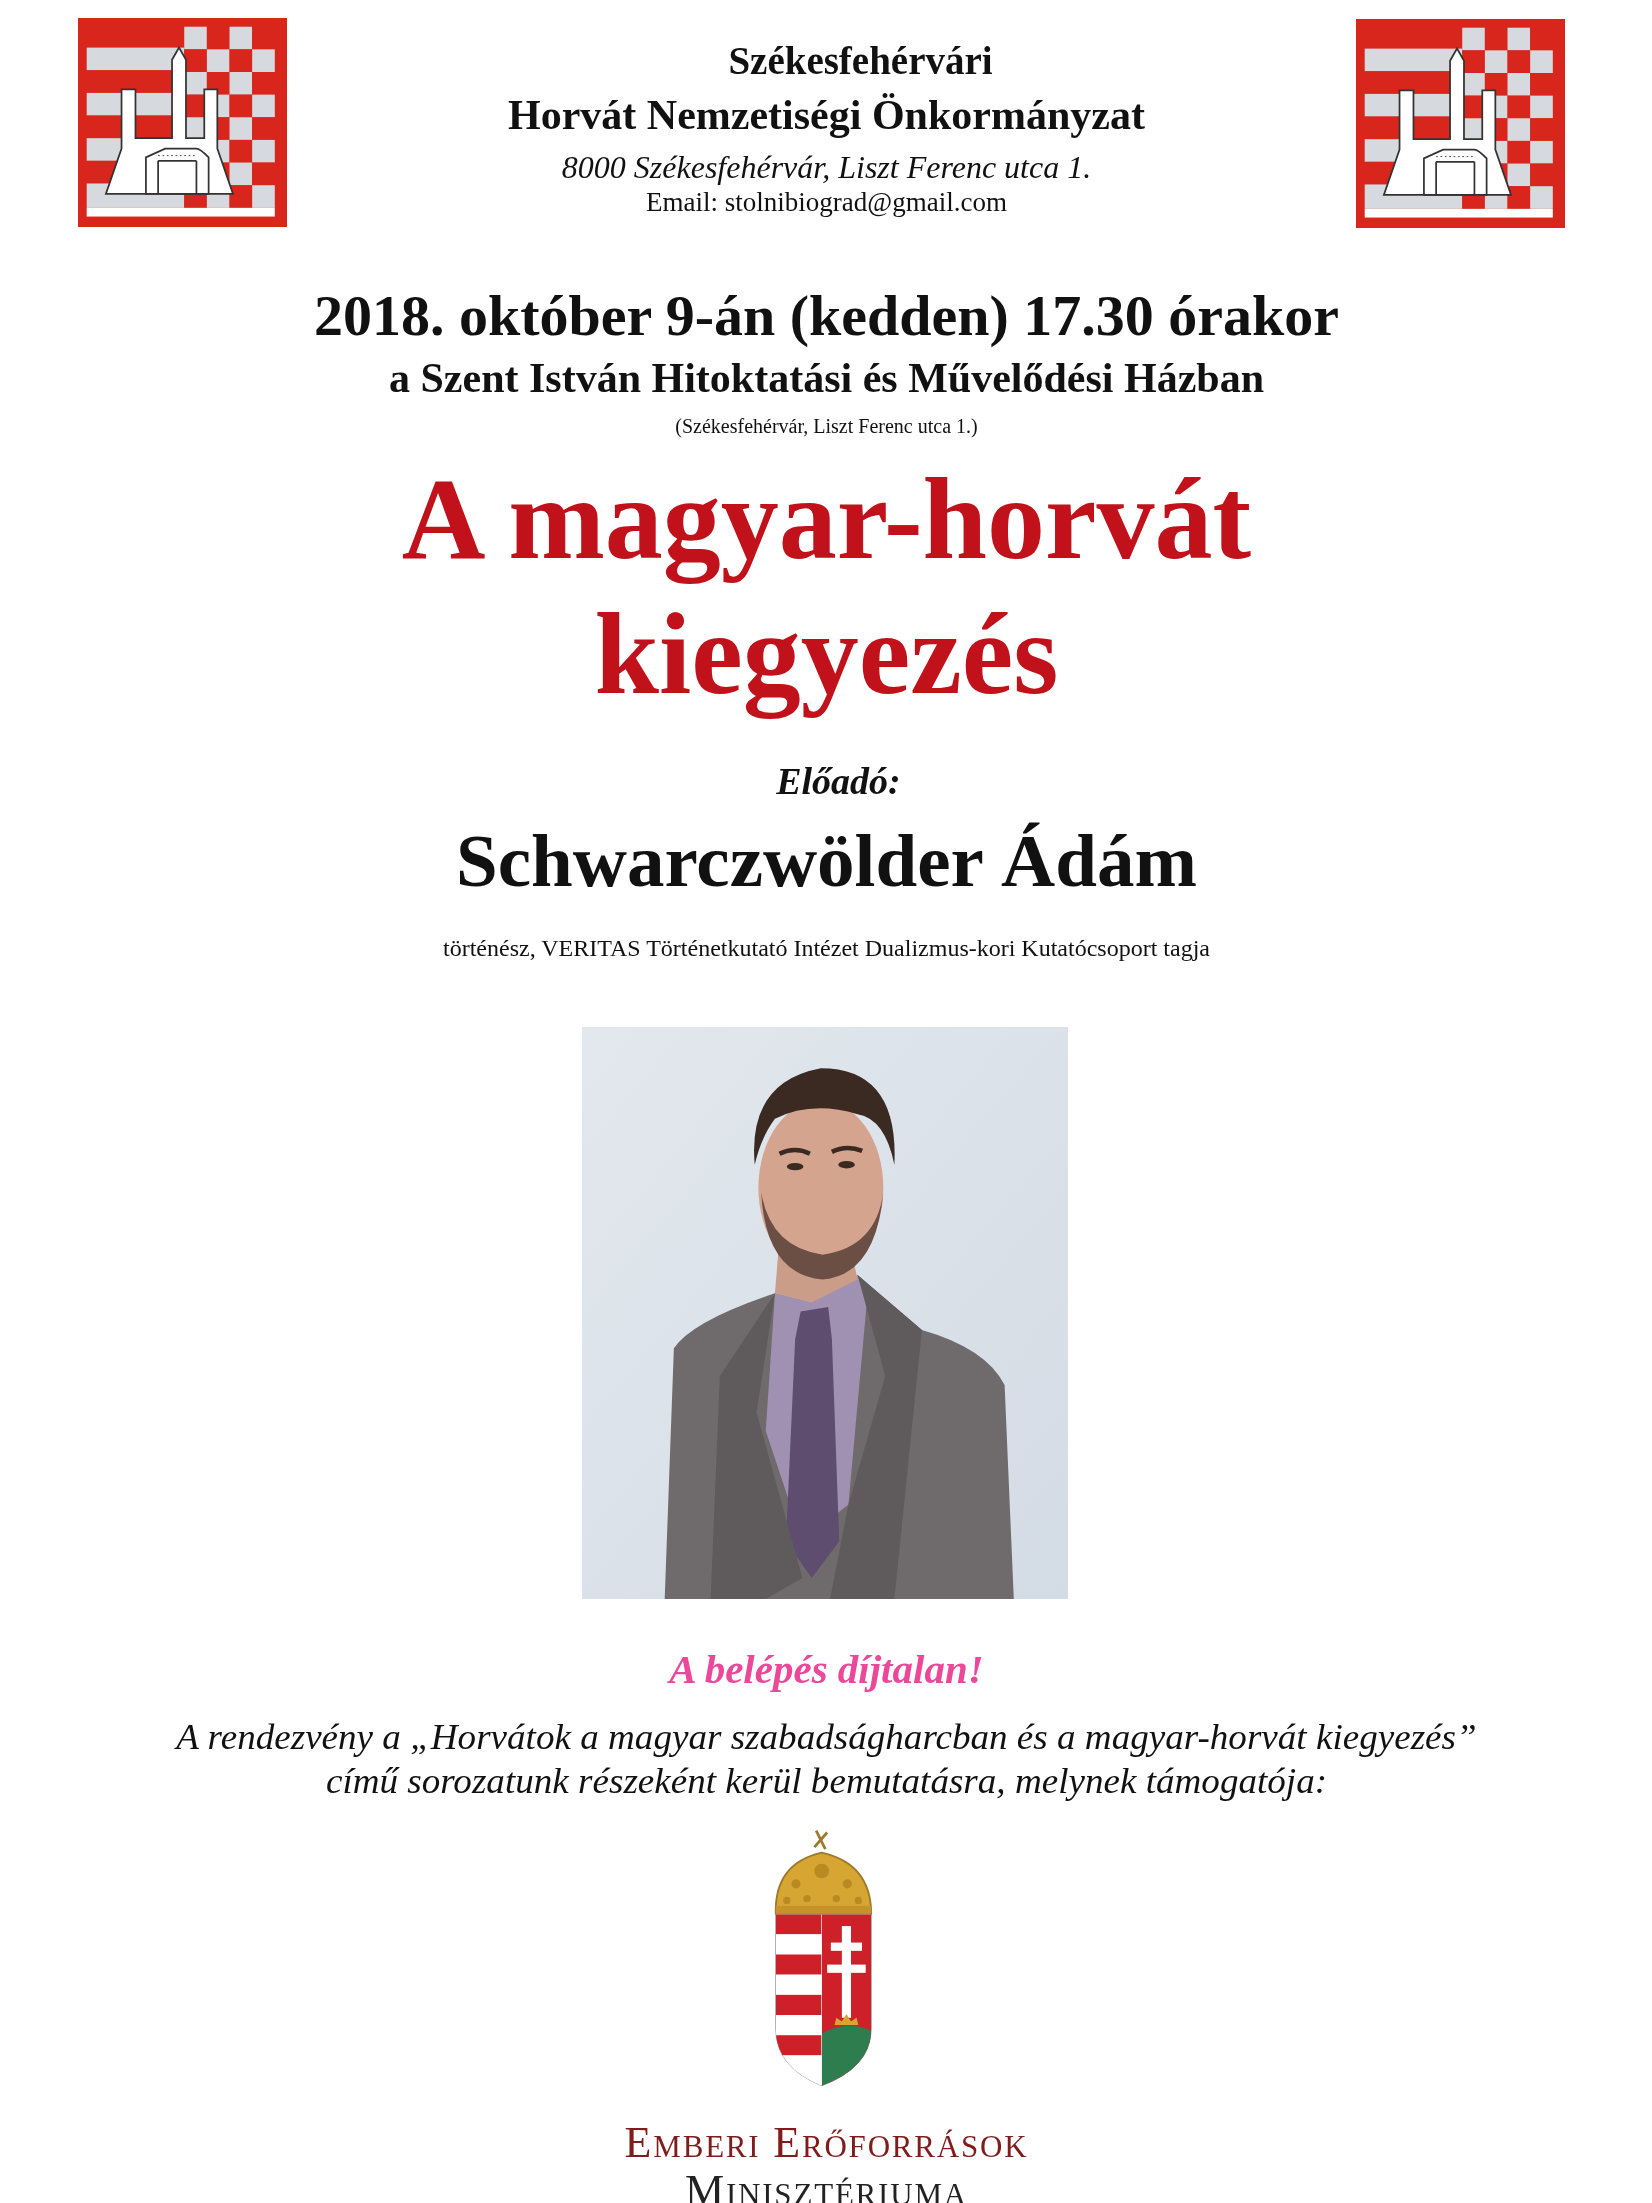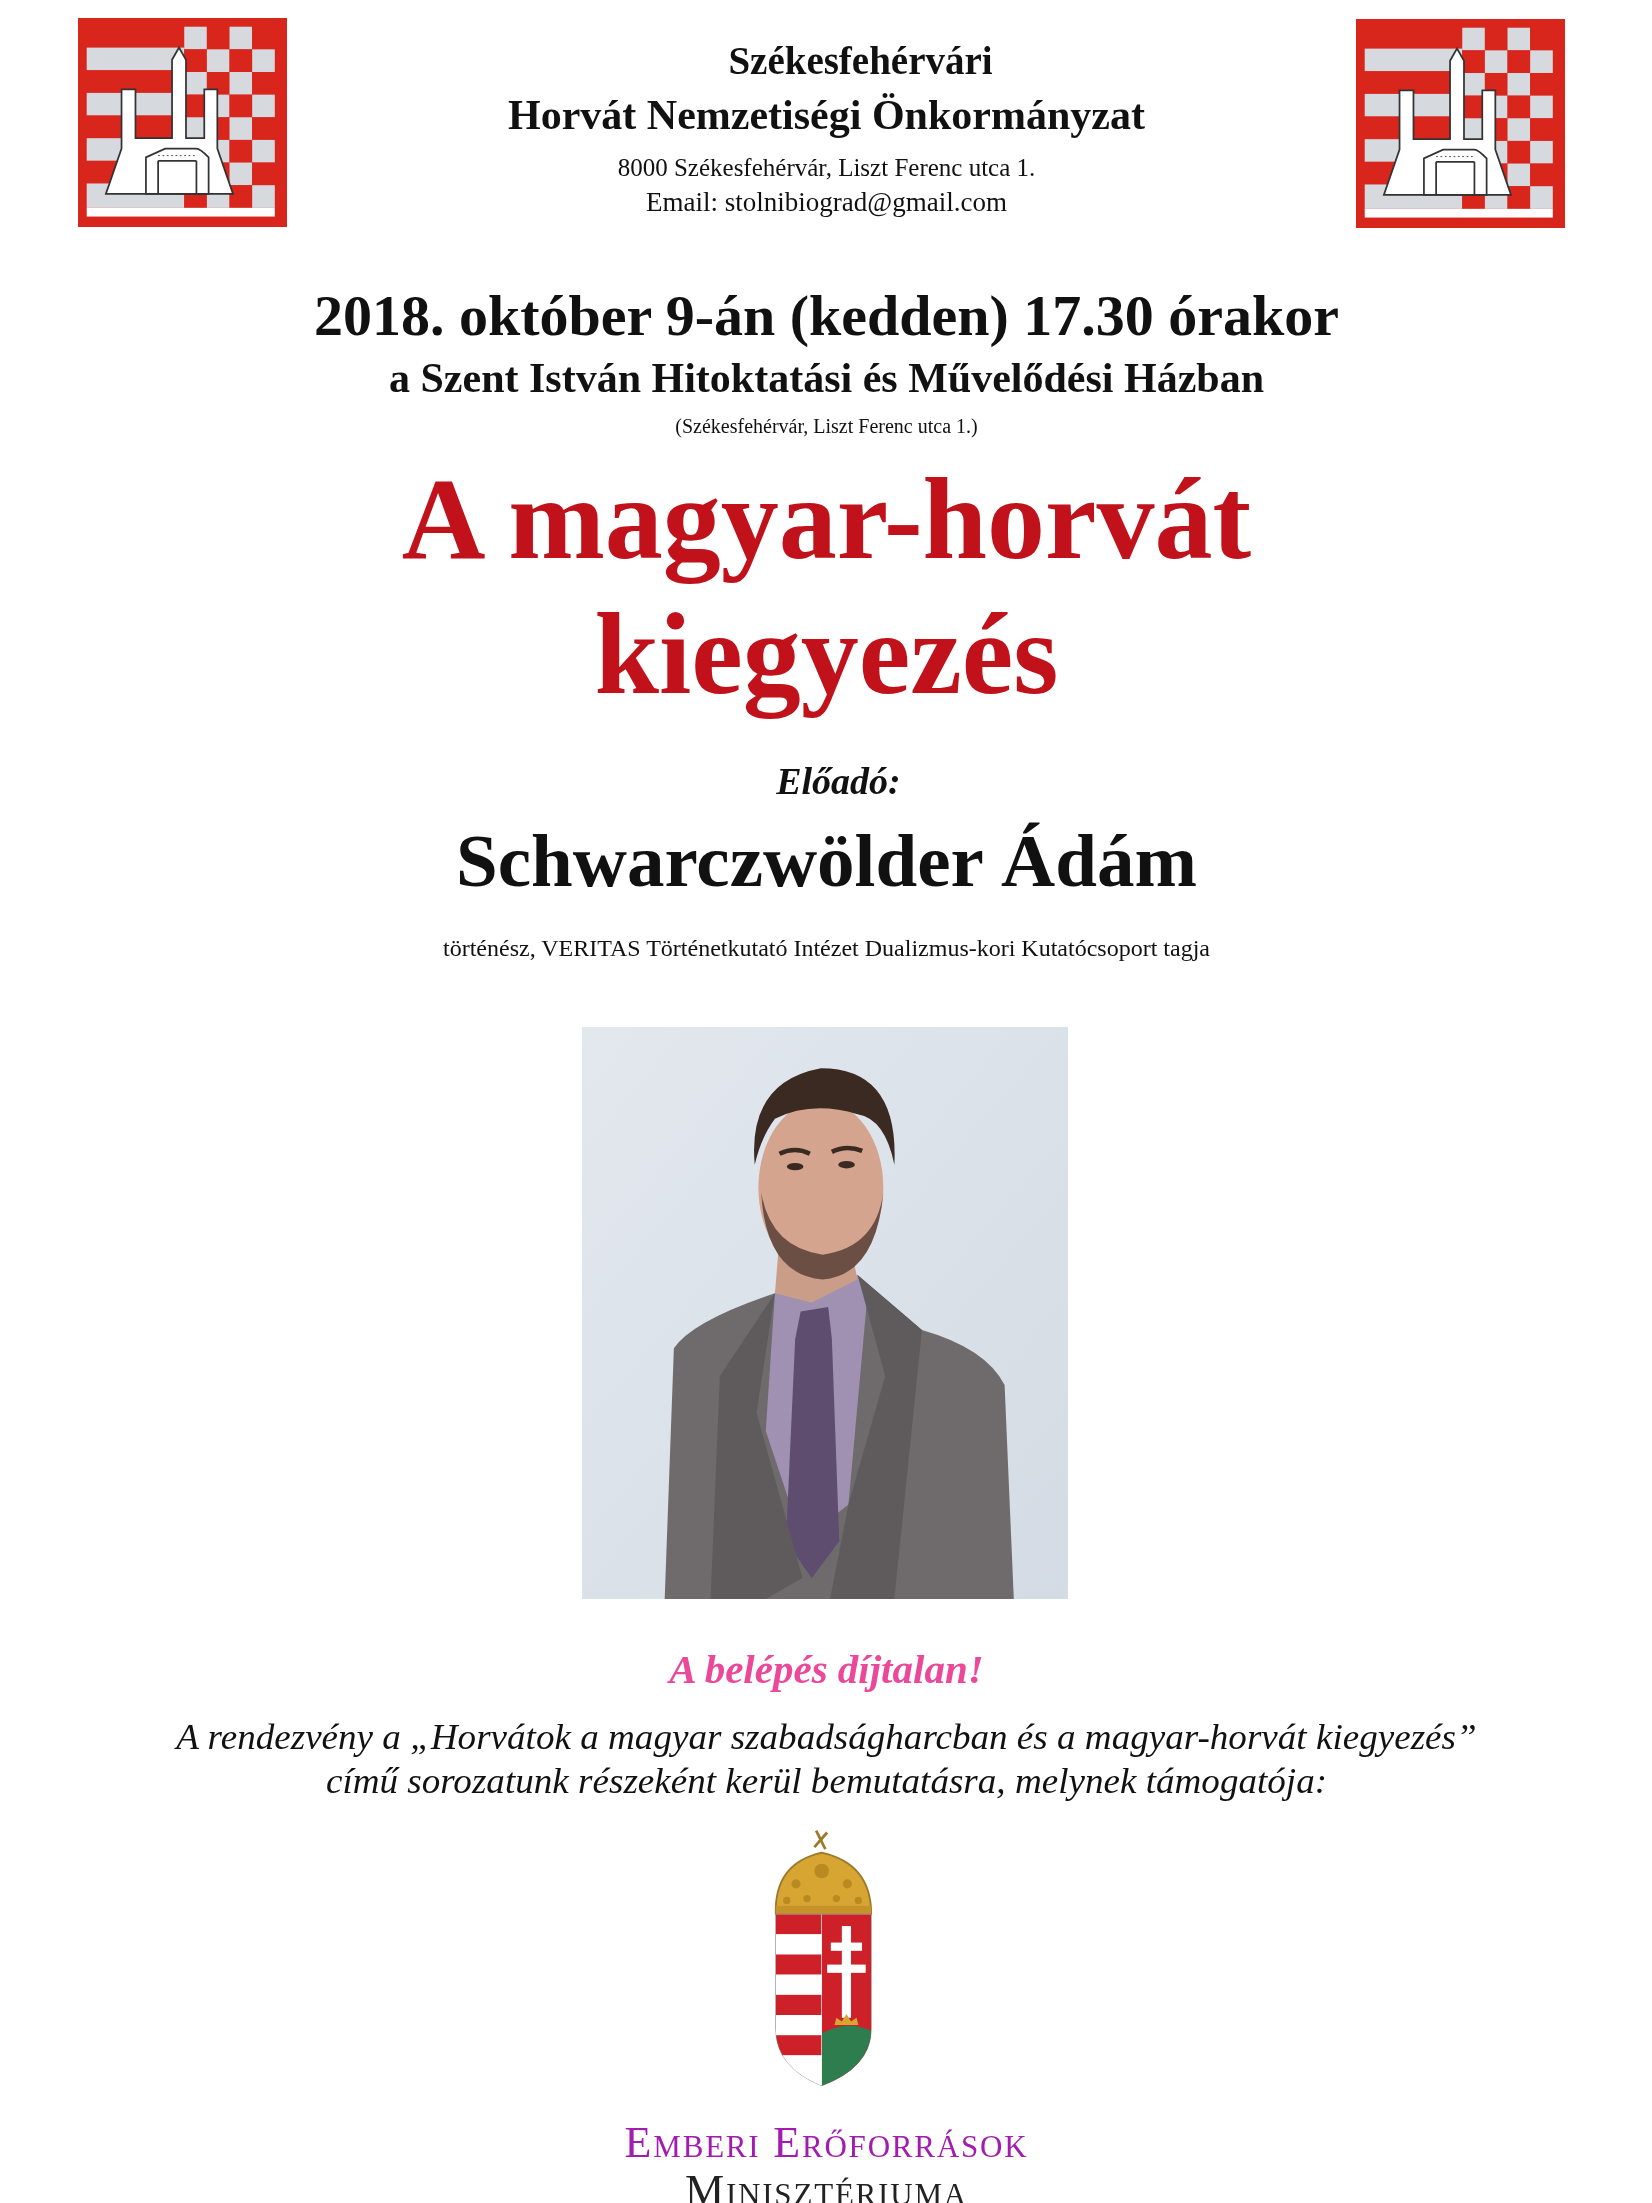--- a/index.html
+++ b/index.html
@@ -5,21 +5,21 @@
   html, body { margin: 0; padding: 0; background: #ffffff; }
   body { width: 1653px; height: 2203px; position: relative; overflow: hidden;
          font-family: "Liberation Serif", "DejaVu Serif", serif; color: #111; }
   .abs { position: absolute; }
   .center { left: 0; width: 1653px; text-align: center; white-space: nowrap; }
   .logo { position: absolute; width: 209px; height: 209px; }
   .logo svg { width: 100%; height: 100%; display: block; }
 
   .org-name-1 { top: 37px; font-size: 39px; font-weight: bold; line-height: 48px; padding-left: 34px; }
   .org-name-2 { top: 90px; font-size: 42px; font-weight: bold; line-height: 51px; }
-  .org-address { top: 151px; font-size: 25px; line-height: 33px; }
+  .org-address { top: 151px; font-size: 32px; line-height: 33px; font-style: italic; }
   .org-email { top: 186px; font-size: 27px; line-height: 33px; }
 
   .event-date { top: 283px; font-size: 58px; font-weight: bold; line-height: 66px; }
   .event-venue { top: 353px; font-size: 42px; font-weight: bold; line-height: 50px; }
   .event-venue-address { top: 410px; font-size: 20px; line-height: 33px; }
 
   .title { color: #c1121b; font-weight: bold; font-size: 116px; line-height: 129px; }
   .title-1 { top: 455px; }
   .title-2 { top: 590px; }
 
@@ -31,21 +31,21 @@
   .photo svg { width: 100%; height: 100%; display: block; }
 
   .free-entry { top: 1644px; font-size: 41px; font-weight: bold; font-style: italic; color: #ec4899; line-height: 50px; }
 
   .series-1 { top: 1717px; font-size: 35px; font-style: italic; line-height: 42px; transform: scaleX(1.06); }
   .series-2 { top: 1761px; font-size: 35px; font-style: italic; line-height: 42px; transform: scaleX(1.06); }
 
   .coat-of-arms { left: 759px; top: 1827px; width: 129px; height: 266px; }
   .coat-of-arms svg { width: 100%; height: 100%; display: block; }
 
-  .ministry-1 { top: 2119px; font-size: 44px; letter-spacing: 1.8px; line-height: 48px; color: #a21caf; font-variant: small-caps; }
+  .ministry-1 { top: 2119px; font-size: 44px; letter-spacing: 1.8px; line-height: 48px; color: #7f1d1d; font-variant: small-caps; }
   .ministry-2 { top: 2167px; font-size: 44px; letter-spacing: 1.8px; line-height: 48px; color: #222; font-variant: small-caps; }
 </style>
 </head>
 <body>
 
 <div class="logo" style="left:78px; top:18.4px;">
   <svg viewBox="0 0 240 240">
     <rect x="0" y="0" width="240" height="240" fill="#d9261c"></rect>
     <g>
 

